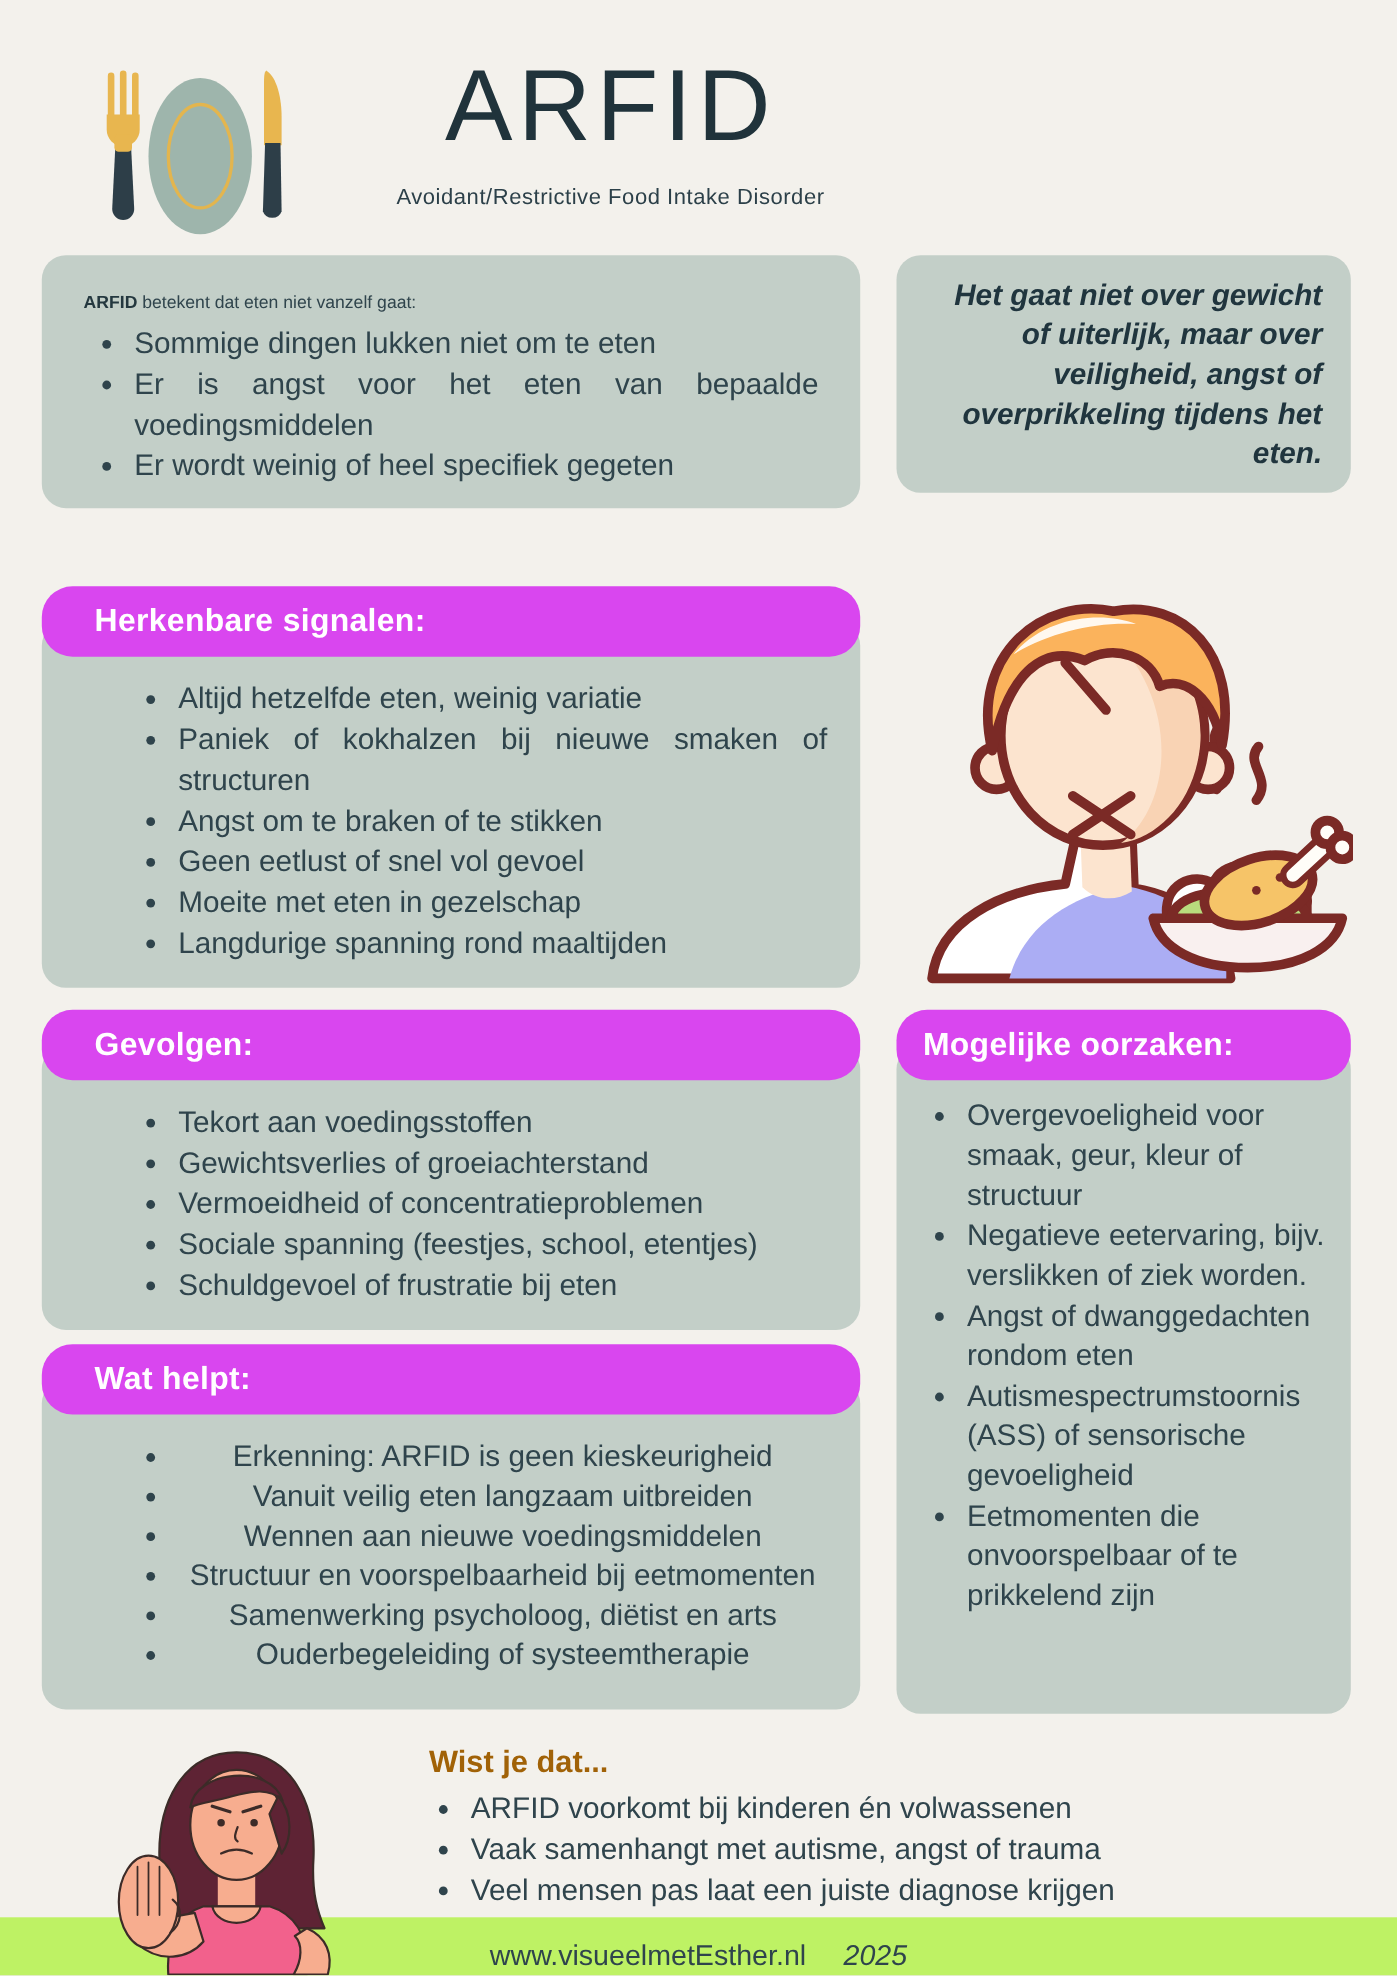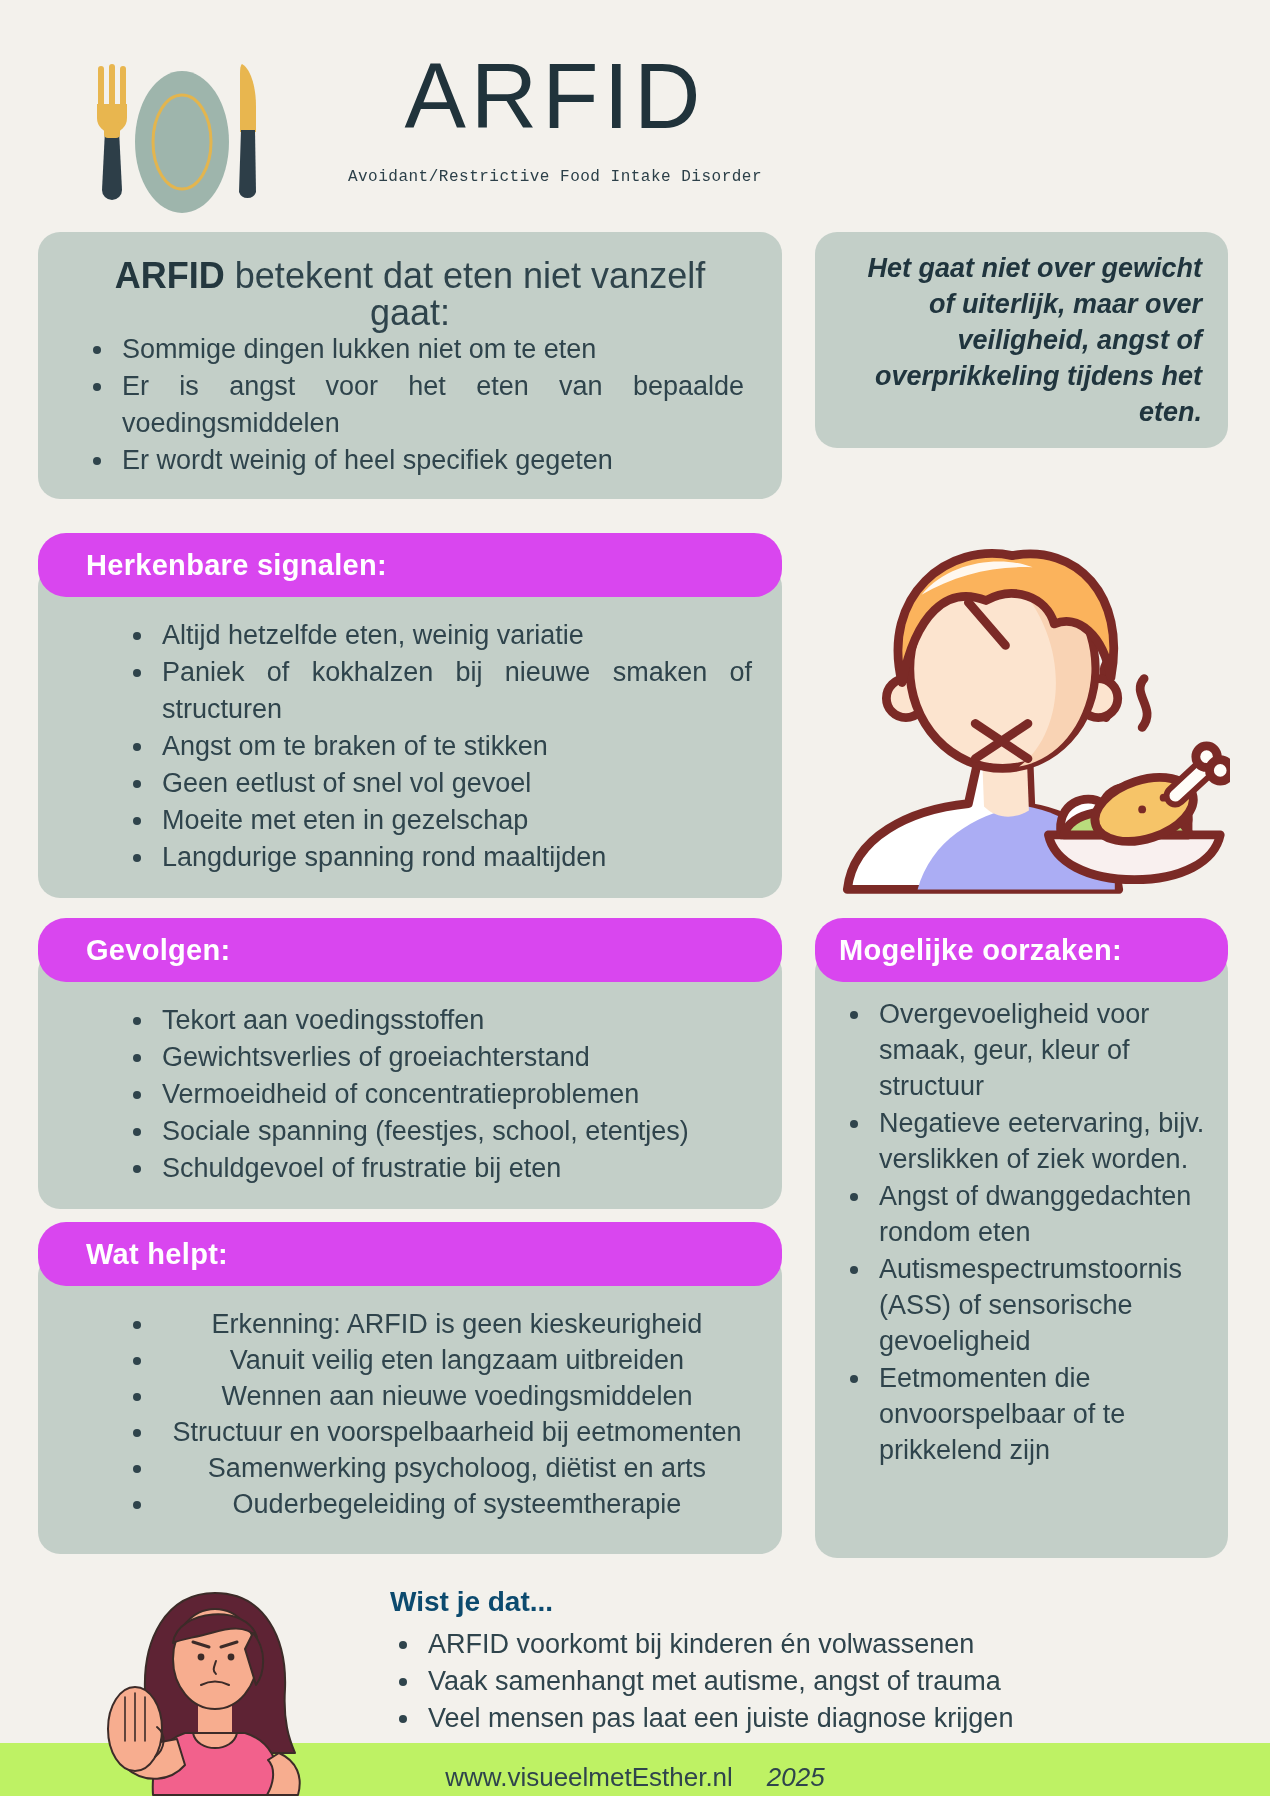--- a/index.html
+++ b/index.html
@@ -9,40 +9,40 @@
     font-family:"Liberation Sans",sans-serif;color:#2f444c;
   }
   
   .table-icon{position:absolute;left:90px;top:60px;width:180px;height:165px;}
   .page-title{
     position:absolute;left:280px;top:46px;width:550px;text-align:center;
     font-size:92px;font-weight:400;letter-spacing:5px;color:#20333b;line-height:1.1;
   }
   .page-subtitle{
     position:absolute;left:280px;top:168px;width:550px;text-align:center;
-    font-size:16px;color:#2c4049;letter-spacing:.5px;font-family:Liberation Mono, monospace;
+    font-size:20px;color:#2c4049;letter-spacing:.5px;
   }
   
   .box{background:#c3cfc8;border-radius:22px;box-sizing:border-box;}
   .pill{
     position:relative;z-index:2;height:64px;border-radius:28px;background:#d946ef;
     display:flex;align-items:center;box-sizing:border-box;padding-left:48px;
   }
   .pill .pill-label{color:#ffffff;font-size:29px;font-weight:bold;letter-spacing:.3px;}
   .section{position:absolute;}
   .section-content{
     position:relative;z-index:1;margin-top:-32px;background:#c3cfc8;border-radius:22px;
     box-sizing:border-box;padding:52px 30px 22px 60px;
   }
   ul.blist{margin:0;padding-left:58px;font-size:27px;line-height:37px;color:#2f444c;}
   ul.blist li{padding-left:6px;}
   ul.justify li{text-align:justify;}
   
   .intro-box{position:absolute;left:38px;top:232px;width:744px;min-height:205px;padding:25px 38px 20px 38px;}
-  .intro-lead{font-size:36px;line-height:37px;color:#2f444c;text-align:center;}
+  .intro-lead{font-size:16px;line-height:37px;color:#2f444c;}
   .intro-lead b{color:#24383f;}
   .intro-box ul.blist{padding-left:40px;}
   .quote-box{
     position:absolute;left:815px;top:232px;width:413px;min-height:205px;
     display:flex;align-items:center;justify-content:center;padding:18px 26px;
     text-align:right;font-size:27px;line-height:36px;font-weight:bold;font-style:italic;color:#20353e;
   }
   
   .sec-signals{left:38px;top:533px;width:744px;}
   .sec-signals .section-content{min-height:325px;}
@@ -54,21 +54,21 @@
   .sec-causes{left:815px;top:918px;width:413px;}
   .sec-causes .pill{padding-left:24px;}
   .sec-causes .section-content{min-height:608px;padding:46px 18px 20px 28px;}
   .sec-causes ul.blist{padding-left:30px;line-height:36px;}
   .sec-causes ul.blist li{margin-bottom:1px;}
   
   .boy-illustration{position:absolute;left:820px;top:510px;width:410px;height:388px;}
   .woman-illustration{position:absolute;left:95px;top:1581px;width:240px;height:215px;z-index:3;}
   
   .facts{position:absolute;left:390px;top:1586px;width:680px;}
-  .facts-title{font-size:28px;font-weight:bold;color:#0c4a6e;margin:0 0 8px 0;}
+  .facts-title{font-size:28px;font-weight:bold;color:#a16207;margin:0 0 8px 0;}
   .facts ul.blist{padding-left:32px;line-height:37px;}
   
   .footer-bar{
     position:absolute;left:0;top:1743px;width:1270px;height:68px;background:#bef264;z-index:1;
     display:flex;align-items:center;justify-content:center;font-size:26px;color:#2f444c;
   }
   .footer-bar .year{margin-left:34px;font-style:italic;}
 </style>
 </head>
 <body>

